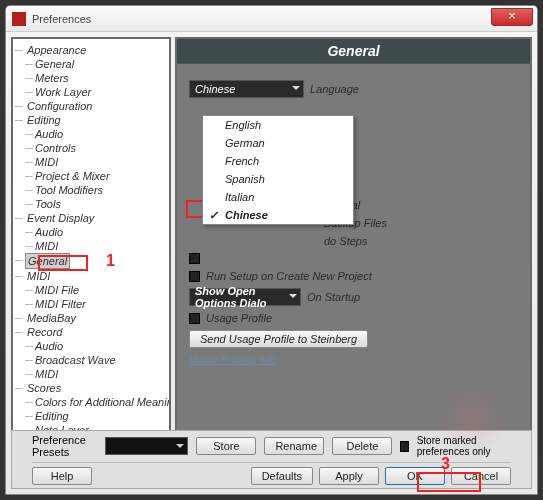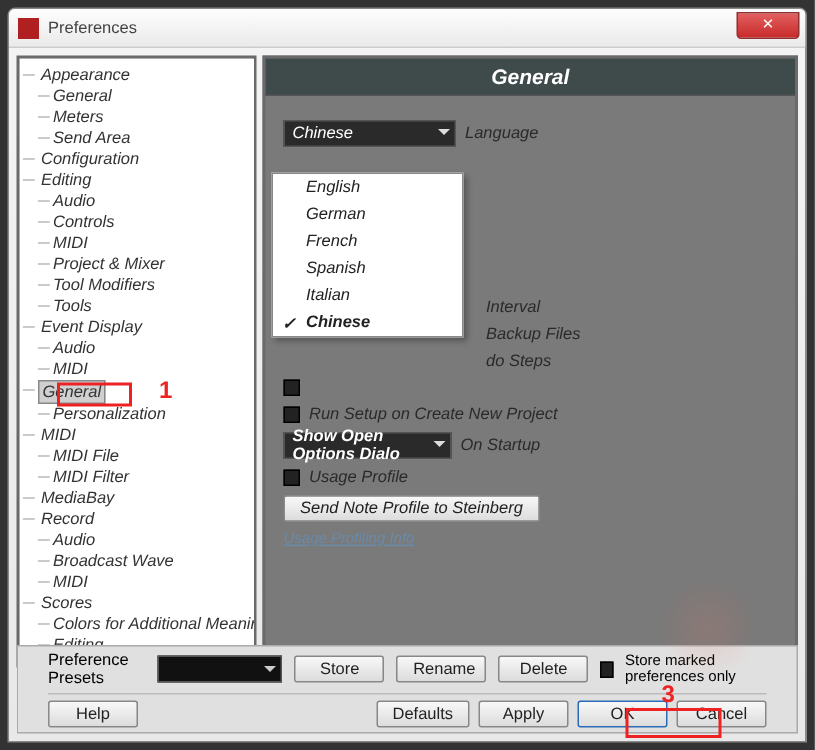--- a/index.html
+++ b/index.html
@@ -25,21 +25,21 @@
 .row { display: flex; align-items: center; margin-bottom: 6px; color: #2a2a2a; gap: 6px; }
 .checkbox { width: 11px; height: 11px; background: #222; border: 1px solid #000; display: inline-block; }
 .combo { background: #2a2a2a; color: #fff; border: 1px solid #555; height: 18px; padding: 1px 16px 1px 5px; position: relative; display: inline-flex; align-items: center; font-size: 10px; }
 .combo::after { content: ""; position: absolute; right: 3px; top: 5px; border: 4px solid transparent; border-top-color: #ddd; }
 .btn { background: linear-gradient(#f8f8f8,#dcdcdc); border: 1px solid #888; border-radius: 2px; padding: 2px 10px; color: #222; display: inline-block; cursor: default; min-width: 60px; text-align: center; }
 .link { color: #6a8aaa; text-decoration: underline; font-size: 10px; }
 
 .annot { position: absolute; border: 2px solid #e22; pointer-events: none; }
 .annot-lbl { position: absolute; color: #e22; font-size: 16px; font-weight: bold; }
 
-.dropdown-menu { position: absolute; left: 4px; top: 51px; width: 128px; background: #fff; border: 1px solid #888; z-index: 5; box-shadow: 2px 2px 4px rgba(0,0,0,.3); }
+.dropdown-menu { position: absolute; left: 25px; top: 51px; width: 152px; background: #fff; border: 1px solid #888; z-index: 5; box-shadow: 2px 2px 4px rgba(0,0,0,.3); }
 .dropdown-menu div { padding: 3px 6px 3px 22px; color: #222; }
 .dropdown-menu .sel { font-weight: bold; position: relative; }
 .dropdown-menu .sel::before { content: "✓"; position: absolute; left: 6px; color: #222; }
 
 .bottom { position: absolute; left: 5px; right: 5px; bottom: 5px; background: #e0e0e0; border: 1px solid #aaa; padding: 3px 20px; }
 .preset-row { display: flex; align-items: center; gap: 8px; border-bottom: 1px solid #bbb; padding-bottom: 4px; margin-bottom: 4px; flex-wrap: nowrap; }
 .preset-combo { width: 120px; height: 18px; background: #111; border: 1px solid #555; position: relative; }
 .preset-combo::after { content:""; position:absolute; right:3px; top:6px; border:4px solid transparent; border-top-color:#ccc; }
 .btn-row { display: flex; gap: 6px; justify-content: flex-end; }
 .btn-row .help { margin-right: auto; }
@@ -57,44 +57,41 @@
   </div>
 
   <div class="content">
     <div class="tree-panel">
       <div class="tree">
         <ul>
           <li class="node"><span>Appearance</span>
             <ul>
               <li><span>General</span></li>
               <li><span>Meters</span></li>
-              <li><span>Send Area</span></li>
+              <li><span>Work Layer</span></li>
             </ul>
           </li>
           <li class="node"><span>Configuration</span></li>
           <li class="node"><span>Editing</span>
             <ul>
               <li><span>Audio</span></li>
               <li><span>Controls</span></li>
               <li><span>MIDI</span></li>
               <li><span>Project &amp; Mixer</span></li>
               <li><span>Tool Modifiers</span></li>
               <li><span>Tools</span></li>
             </ul>
           </li>
           <li class="node"><span>Event Display</span>
             <ul>
               <li><span>Audio</span></li>
               <li><span>MIDI</span></li>
             </ul>
           </li>
           <li class="node"><span class="selected">General</span>
-            <ul>
-                <li><span>Personalization</span></li>
-              </ul>
           </li>
           <li class="node"><span>MIDI</span>
             <ul>
               <li><span>MIDI File</span></li>
               <li><span>MIDI Filter</span></li>
             </ul>
           </li>
           <li class="node"><span>MediaBay</span></li>
           <li class="node"><span>Record</span>
             <ul>
@@ -145,21 +142,21 @@
           <span class="combo" style="width:112px;font-weight:bold">
               <span>Show Open Options Dialo</span>
             </span>
           <span>On Startup</span>
         </div>
         <div class="row">
             <span class="checkbox"></span>
             <span>Usage Profile</span>
           </div>
         <div class="row">
-            <span class="btn" style="min-width:160px">Send Note Profile to Steinberg</span>
+            <span class="btn" style="min-width:160px">Send Usage Profile to Steinberg</span>
           </div>
         <div class="row">
             <span class="link">Usage Profiling Info</span>
           </div>
 
         <div class="dropdown-menu">
           <div>English</div>
           <div>German</div>
           <div>French</div>
           <div>Spanish</div>

